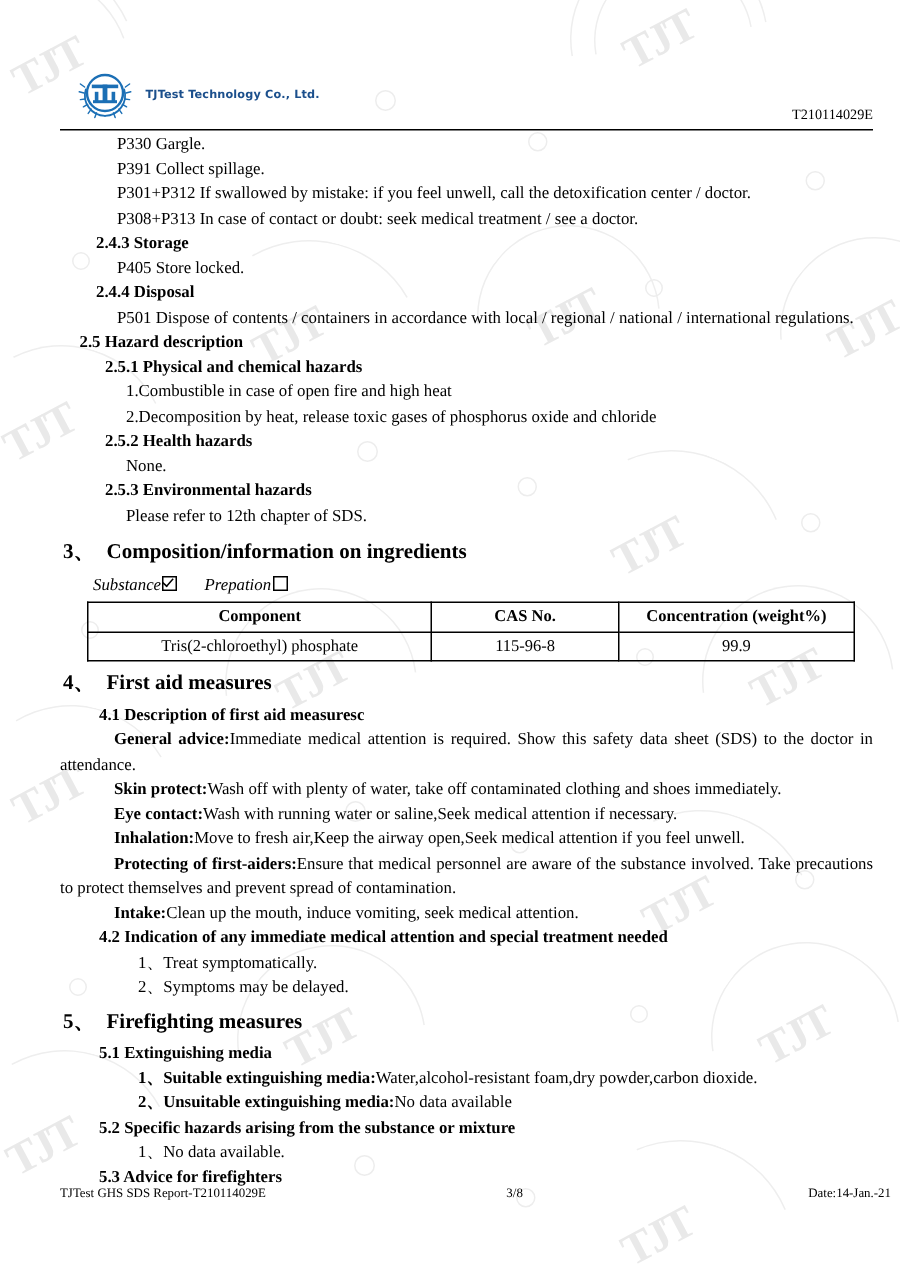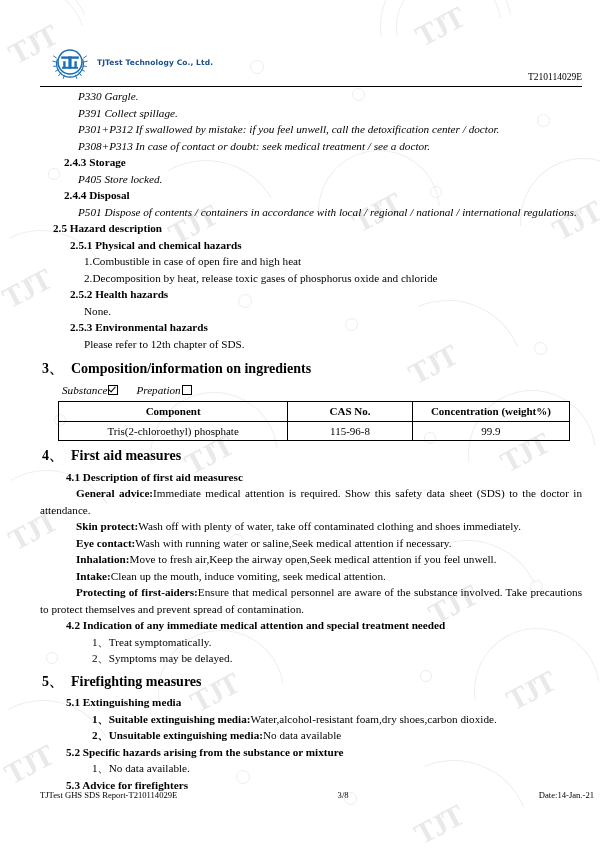--- a/index.html
+++ b/index.html
@@ -115,21 +115,21 @@
   
   .body {
     position: relative;
     z-index: 2;
     padding: 0 18px 0 40px;
     font-size: 11.2px;
     line-height: 16.5px;
   }
   .ln { margin: 0; }
   .b { font-weight: bold; font-family: Liberation Serif, serif; }
-  .i1 { padding-left: 38px; font-style: italic; }   
+  .i1 { padding-left: 38px; }   
   .i2 { padding-left: 24px; }   
   .i3 { padding-left: 13px; }   
   .i4 { padding-left: 30px; }   
   .i5 { padding-left: 44px; }
   .just { text-align: justify; }
 
   .h-sec {
     font-weight: bold;
     font-size: 14px;
     margin: 9px 0 4px 0;
@@ -347,33 +347,33 @@
 
     <div class="h-sec" style="margin-top:7px;">
       <span class="num">4、</span><span>First aid measures</span>
     </div>
 
     <p class="ln i4 b" style="padding-left:26px;">4.1 Description of first aid measuresc</p>
     <p class="ln just" style="padding-left:0; text-indent:36px;"><span class="b">General advice:</span><span>Immediate medical attention is required. Show this safety data sheet (SDS) to the doctor in attendance.</span></p>
     <p class="ln" style="padding-left:36px;"><span class="b">Skin protect:</span><span>Wash off with plenty of water, take off contaminated clothing and shoes immediately.</span></p>
     <p class="ln" style="padding-left:36px;"><span class="b">Eye contact:</span><span>Wash with running water or saline,Seek medical attention if necessary.</span></p>
     <p class="ln" style="padding-left:36px;"><span class="b">Inhalation:</span><span>Move to fresh air,Keep the airway open,Seek medical attention if you feel unwell.</span></p>
+    <p class="ln just" style="padding-left:0; text-indent:36px;"><span class="b">Protecting  of  first-aiders:</span><span>Ensure that medical personnel are aware of the substance involved. Take precautions to protect themselves and prevent spread of contamination.</span></p>
     <p class="ln" style="padding-left:36px;"><span class="b">Intake:</span><span>Clean up the mouth, induce vomiting, seek medical attention.</span></p>
-    <p class="ln just" style="padding-left:0; text-indent:36px;"><span class="b">Protecting  of  first-aiders:</span><span>Ensure that medical personnel are aware of the substance involved. Take precautions to protect themselves and prevent spread of contamination.</span></p>
 
     <p class="ln b" style="padding-left:26px;">4.2 Indication of any immediate medical attention and special treatment needed</p>
     <p class="ln" style="padding-left:52px;">1、Treat symptomatically.</p>
     <p class="ln" style="padding-left:52px;">2、Symptoms may be delayed.</p>
 
     <div class="h-sec" style="margin-top:7px;">
       <span class="num">5、</span><span>Firefighting measures</span>
     </div>
 
     <p class="ln b" style="padding-left:26px;">5.1 Extinguishing media</p>
-    <p class="ln" style="padding-left:52px;"><span class="b">1、Suitable extinguishing media:</span><span>Water,alcohol-resistant foam,dry shoes,carbon dioxide.</span></p>
+    <p class="ln" style="padding-left:52px;"><span class="b">1、Suitable extinguishing media:</span><span>Water,alcohol-resistant foam,dry powder,carbon dioxide.</span></p>
     <p class="ln" style="padding-left:52px;"><span class="b">2、Unsuitable extinguishing media:</span><span>No data available</span></p>
     <p class="ln b" style="padding-left:26px;">5.2 Specific hazards arising from the substance or mixture</p>
     <p class="ln" style="padding-left:52px;">1、No data available.</p>
     <p class="ln b" style="padding-left:26px;">5.3 Advice for firefighters</p>
   </div>
 
   <div class="footer">
     <span>TJTest GHS SDS Report-T210114029E</span>
     <span class="mid">3/8</span>
     <span>Date:14-Jan.-21</span>

